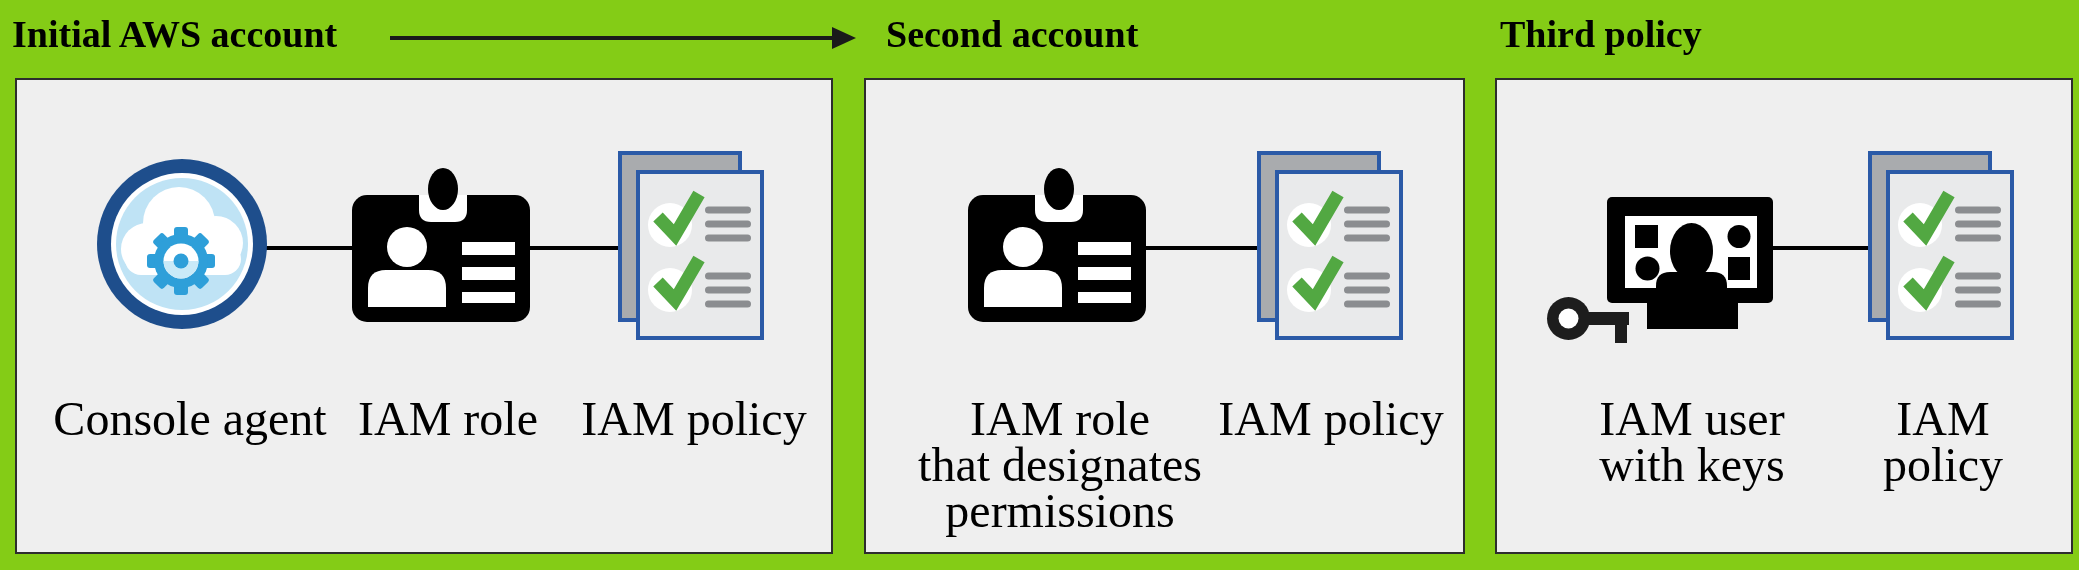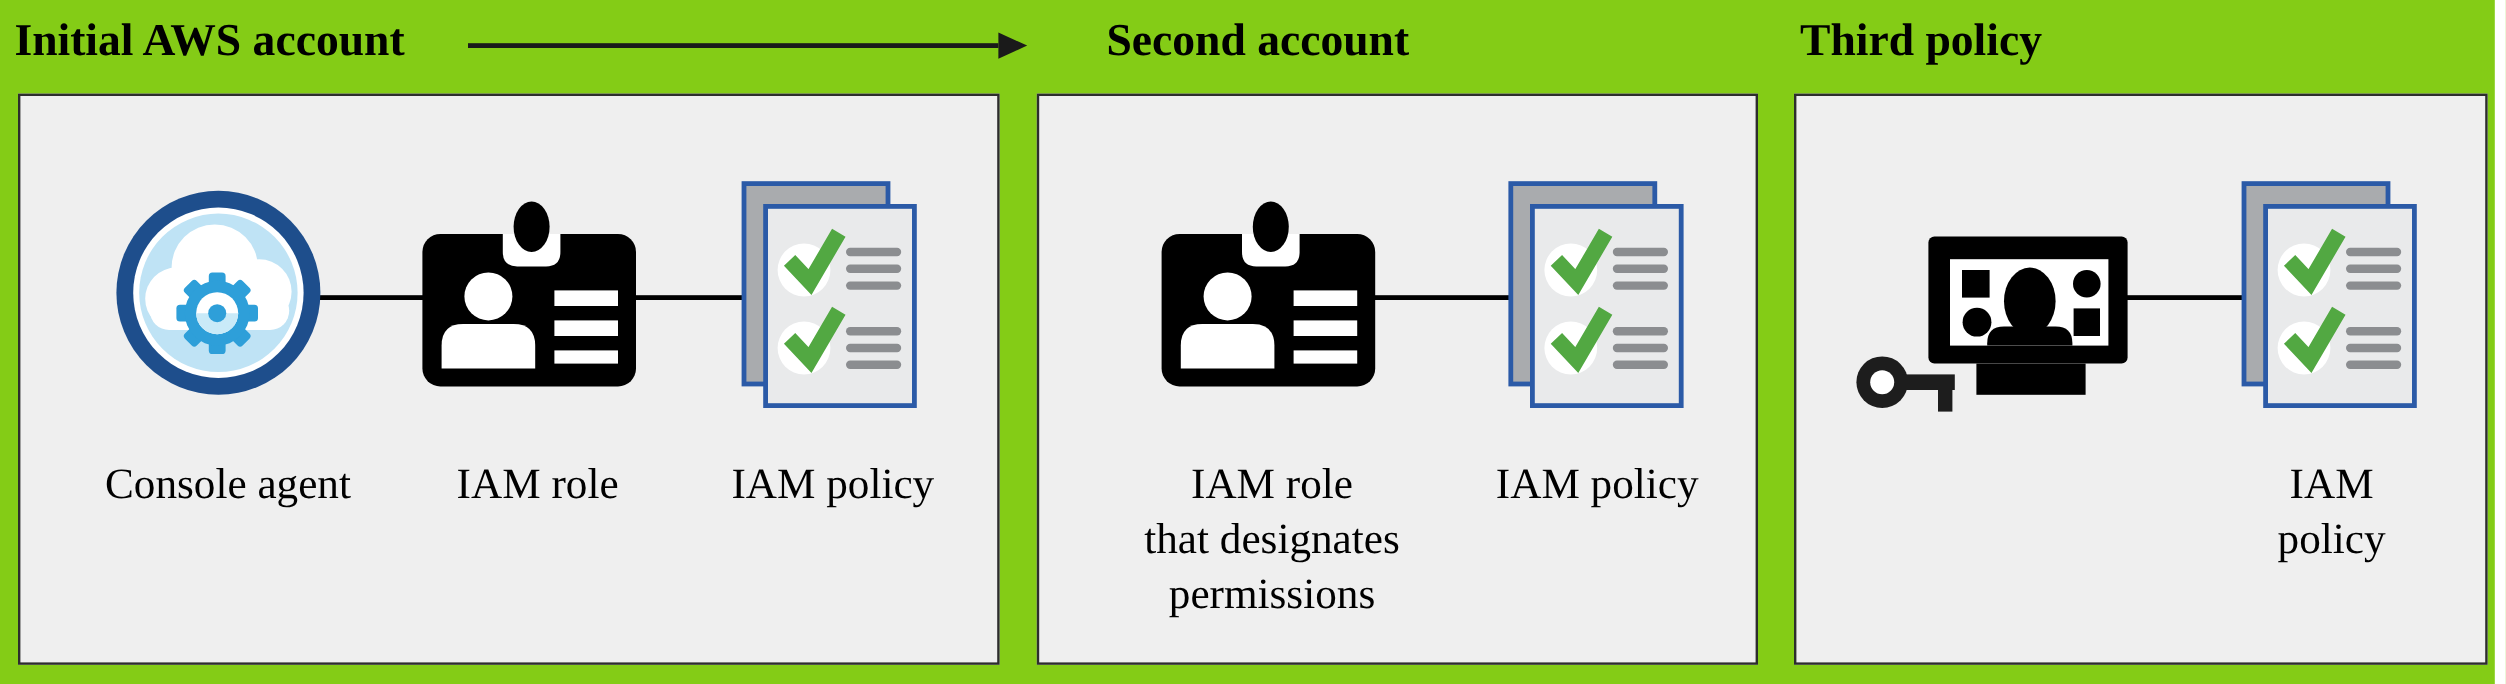--- a/index.html
+++ b/index.html
@@ -44,22 +44,22 @@
   .c4{left:1771px;width:100px;}
   .icon{position:absolute;}
   .ic-agent{left:95px;top:157px;}
   .ic-role1{left:350px;top:166px;}
   .ic-role2{left:966px;top:166px;}
   .ic-policy1{left:616px;top:149px;}
   .ic-policy2{left:1255px;top:149px;}
   .ic-policy3{left:1866px;top:149px;}
   .ic-user{left:1545px;top:165px;}
   .label{
-    position:absolute;top:380px;transform:translateX(-50%);
-    font-size:36px;line-height:46px;text-align:center;white-space:pre-line;
+    position:absolute;top:396px;transform:translateX(-50%);
+    font-size:48px;line-height:46px;text-align:center;white-space:pre-line;
   }
   .lb-agent{left:190px;}
   .lb-role1{left:448px;}
   .lb-policy1{left:694px;}
   .lb-role2{left:1060px;}
   .lb-policy2{left:1331px;}
   .lb-user{left:1692px;}
   .lb-policy3{left:1943px;}
   
   .f-black{fill:var(--icon_black);}
@@ -75,21 +75,21 @@
   .f-dark{fill:#1d1d1d;}
 </style>
 </head>
 <body>
 
 <div class="canvas">
 
   <div class="panel-title" style="left:12px;">Initial AWS account</div>
   <div class="arrow-line"></div>
   <div class="arrow-head"></div>
-  <div class="panel-title" style="left:922px;">Second account</div>
+  <div class="panel-title" style="left:886px;">Second account</div>
   <div class="panel-title" style="left:1500px;">Third policy</div>
 
   <div class="panel panel1"></div>
   <div class="panel panel2"></div>
   <div class="panel panel3"></div>
 
   <div class="connector c1"></div>
   <div class="connector c2"></div>
   <div class="connector c3"></div>
   <div class="connector c4"></div>
@@ -201,15 +201,17 @@
     <rect class="f-line" x="89" y="151.5" width="46" height="7" rx="3.5"></rect>
   </svg>
 
   <div class="label lb-agent">Console agent</div>
   <div class="label lb-role1">IAM role</div>
   <div class="label lb-policy1">IAM policy</div>
   <div class="label lb-role2">IAM role
 that designates
 permissions</div>
   <div class="label lb-policy2">IAM policy</div>
+  <div class="label lb-user">IAM user
+with keys</div>
   <div class="label lb-policy3">IAM policy</div>
 
 </div>
 
 </body></html>

